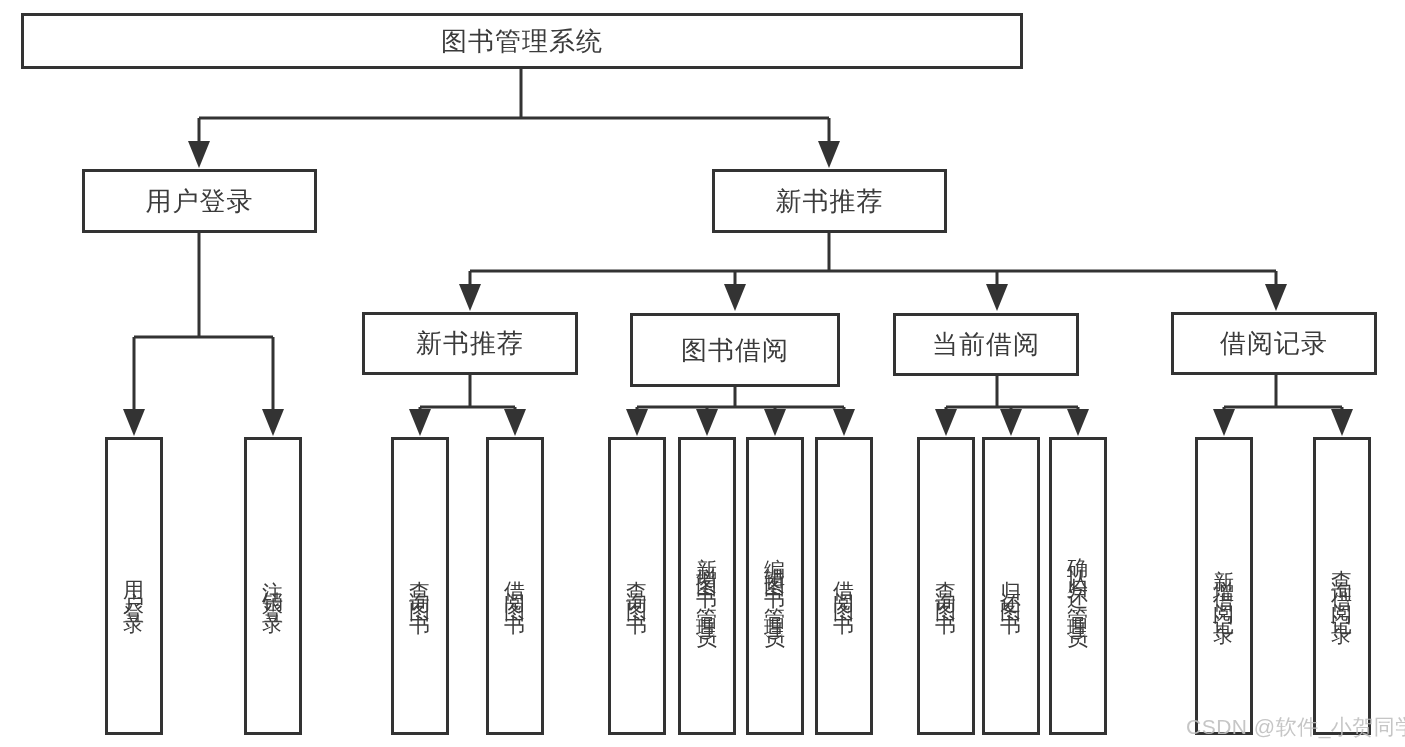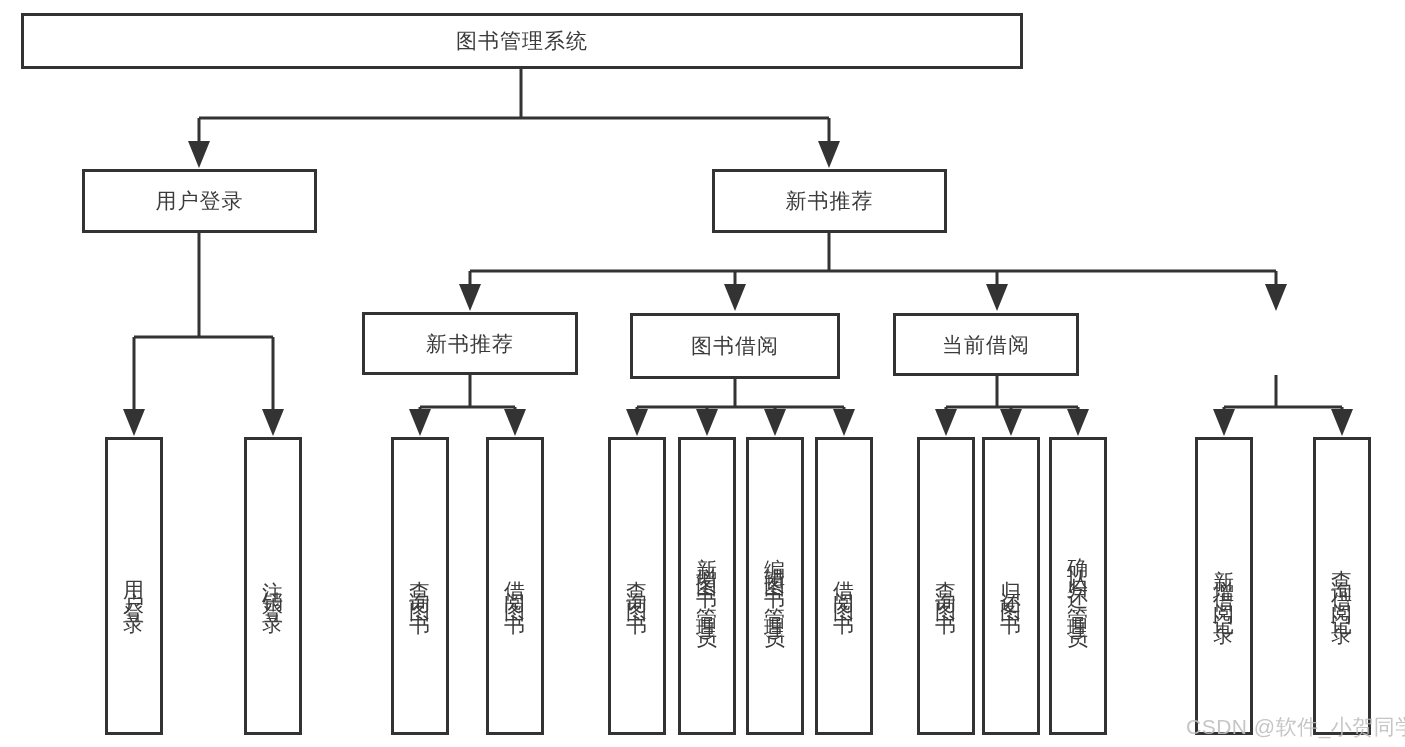--- a/index.html
+++ b/index.html
@@ -21,21 +21,21 @@
     position: absolute;
     box-sizing: border-box;
     background: #ffffff;
     border: 3px solid #333333;
     display: flex;
     align-items: center;
     justify-content: center;
     color: #3b3b3b;
   }
   .node {
-    font-size: 21px;
+    font-size: 26px;
     letter-spacing: 1px;
     white-space: nowrap;
   }
   .leaf span {
     writing-mode: vertical-lr;
     text-orientation: mixed;
     font-size: 21px;
     line-height: 1;
     letter-spacing: 11px;
   }
@@ -88,22 +88,23 @@
       <polygon points="1331,409 1353,409 1342,436"></polygon>
     </g>
   </svg>
 
   <div class="node" style="left:21px; top:13px; width:1002px; height:56px;">图书管理系统</div>
 
   <div class="node" style="left:82px; top:169px; width:235px; height:64px;">用户登录</div>
   <div class="node" style="left:712px; top:169px; width:235px; height:64px;">新书推荐</div>
 
   <div class="node" style="left:362px; top:312px; width:216px; height:63px;">新书推荐</div>
-  <div class="node" style="left:630px; top:313px; width:210px; height:66px;">图书借阅</div>
+  <div class="node" style="left:630px; top:313px; width:210px; height:74px;">图书借阅</div>
   <div class="node" style="left:893px; top:313px; width:186px; height:63px;">当前借阅</div>
+  <div class="node" style="left:1171px; top:312px; width:206px; height:63px;">借阅记录</div>
 
   <div class="leaf" style="left:105px; top:437px; width:58px; height:298px;">
     <span>用户登录</span>
   </div>
   <div class="leaf" style="left:244px; top:437px; width:58px; height:298px;">
     <span>注销登录</span>
   </div>
 
   <div class="leaf" style="left:391px; top:437px; width:58px; height:298px;">
     <span>查询图书</span>

